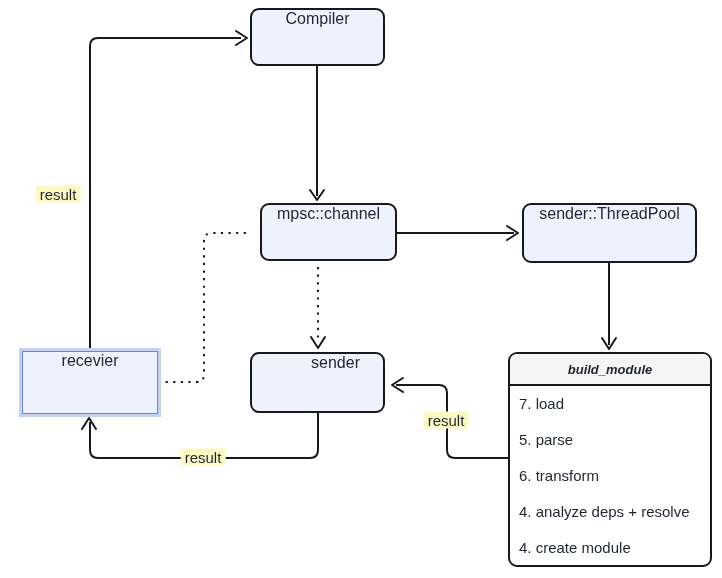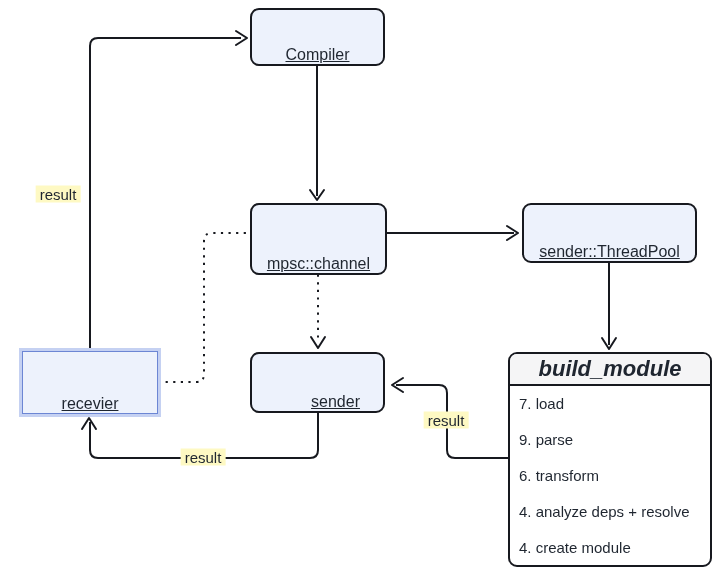--- a/index.html
+++ b/index.html
@@ -25,27 +25,26 @@
   svg.wires polyline { stroke-linecap: round; stroke-linejoin: round; }
   svg.wires .dotted { stroke-dasharray: 2.2 5.4; }
   .node {
     position: absolute;
     z-index: 2;
     box-sizing: border-box;
     background: #edf2fc;
     border: 2px solid #17191f;
     border-radius: 9px;
     display: flex;
-    align-items: flex-end;
+    align-items: flex-start;
     justify-content: center;
     font-size: 16px;
-    text-decoration: underline;
   }
   .node--compiler  { left: 250px; top: 8px;   width: 135px; height: 58px; }
-  .node--mpsc      { left: 250px; top: 203px; width: 137px; height: 72px; }
+  .node--mpsc      { left: 260px; top: 203px; width: 137px; height: 58px; }
   .node--rayon     { left: 522px; top: 203px; width: 175px; height: 60px; }
   .node--sender    { left: 250px; top: 352px; width: 135px; height: 61px; padding-left: 36px; }
   .node--recevier  {
     left: 22px; top: 351px; width: 136px; height: 63px;
     border: 1.5px solid #6c86d4;
     border-radius: 0;
     box-shadow: 0 0 0 3px #c5d1f2;
   }
   .module {
     position: absolute;
@@ -59,21 +58,21 @@
     display: flex;
     flex-direction: column;
   }
   .module__header {
     flex: 0 0 30px;
     background: #f5f5f6;
     border-bottom: 2px solid #17191f;
     display: flex;
     align-items: center;
     justify-content: center;
-    font-size: 22px;
+    font-size: 13px;
     font-weight: bold;
     font-style: italic;
   }
   .module__body { flex: 1; display: flex; flex-direction: column; }
   .module__step {
     flex: 1;
     display: flex;
     align-items: center;
     padding-left: 9px;
     font-size: 15px;
@@ -141,21 +140,21 @@
   <div class="node node--sender">
     <span>sender</span>
   </div>
 
   <div class="module">
     <div class="module__header">
       <span>build_module</span>
     </div>
     <div class="module__body">
       <div class="module__step">7. load</div>
-      <div class="module__step">9. parse</div>
+      <div class="module__step">5. parse</div>
       <div class="module__step">6. transform</div>
       <div class="module__step">4. analyze deps + resolve</div>
       <div class="module__step">4. create module</div>
     </div>
   </div>
 
   <div class="edge-label edge-label--a">result</div>
   <div class="edge-label edge-label--e">result</div>
   <div class="edge-label edge-label--f">result</div>
 

